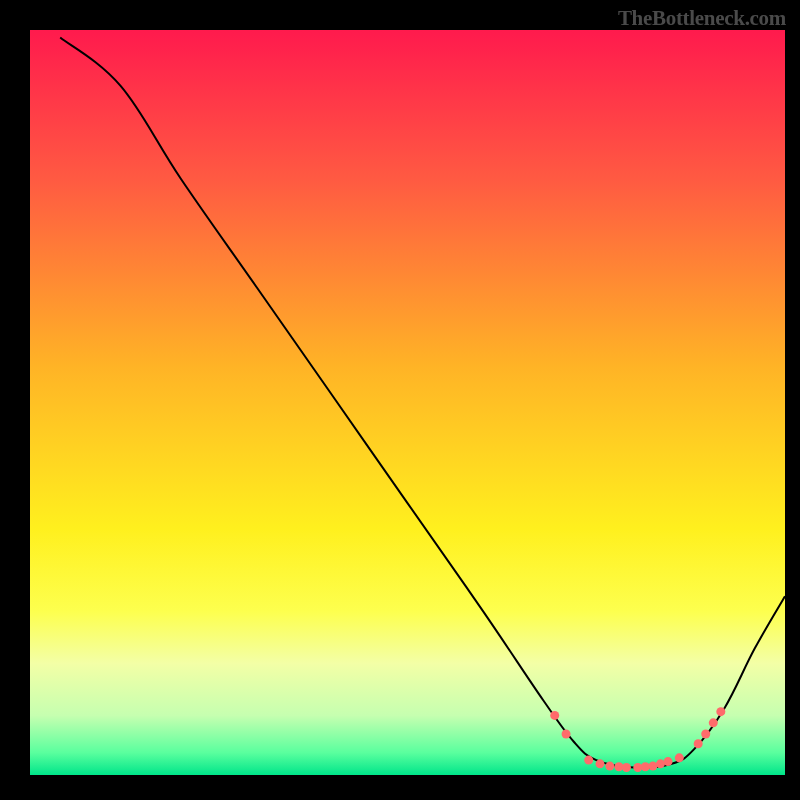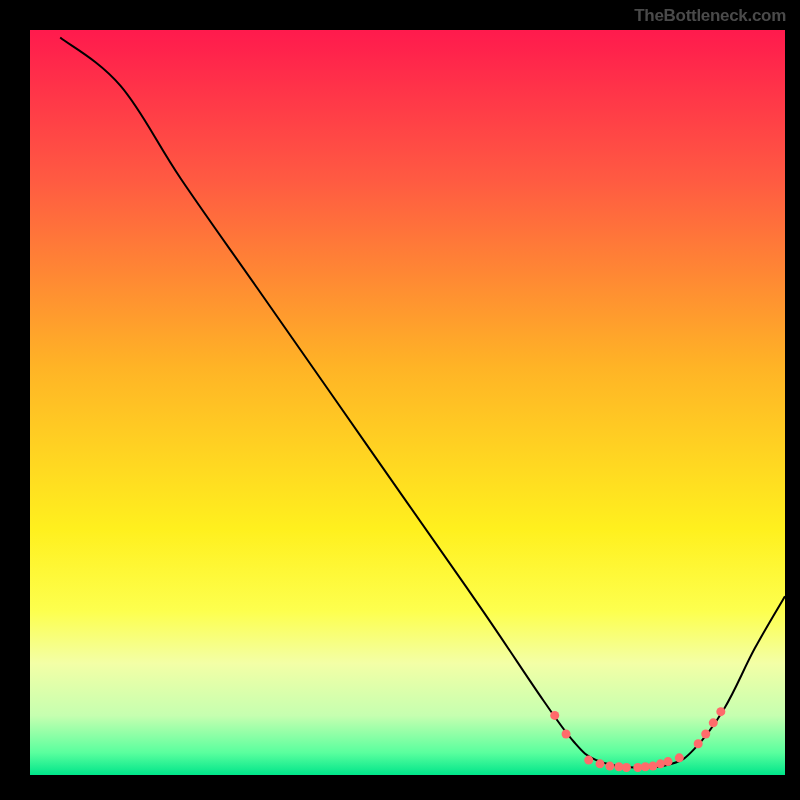--- a/index.html
+++ b/index.html
@@ -14,23 +14,24 @@
   .canvas {
     position: absolute;
     top: 0;
     left: 0;
   }
   .watermark {
     position: absolute;
     top: 6px;
     right: 14px;
     color: #4a4a4a;
-    font-size: 17px;
+    font-size: 21px;
     font-weight: bold;
     letter-spacing: -0.3px;
+    font-family: Liberation Serif, serif;
   }
 </style>
 </head>
 <body>
 
 <svg class="canvas" width="800" height="800" viewBox="0 0 800 800">
   <defs>
     <linearGradient id="bg-grad" x1="0" y1="0" x2="0" y2="1">
 
     <stop offset="0.0%" stop-color="#ff1a4d"></stop>

